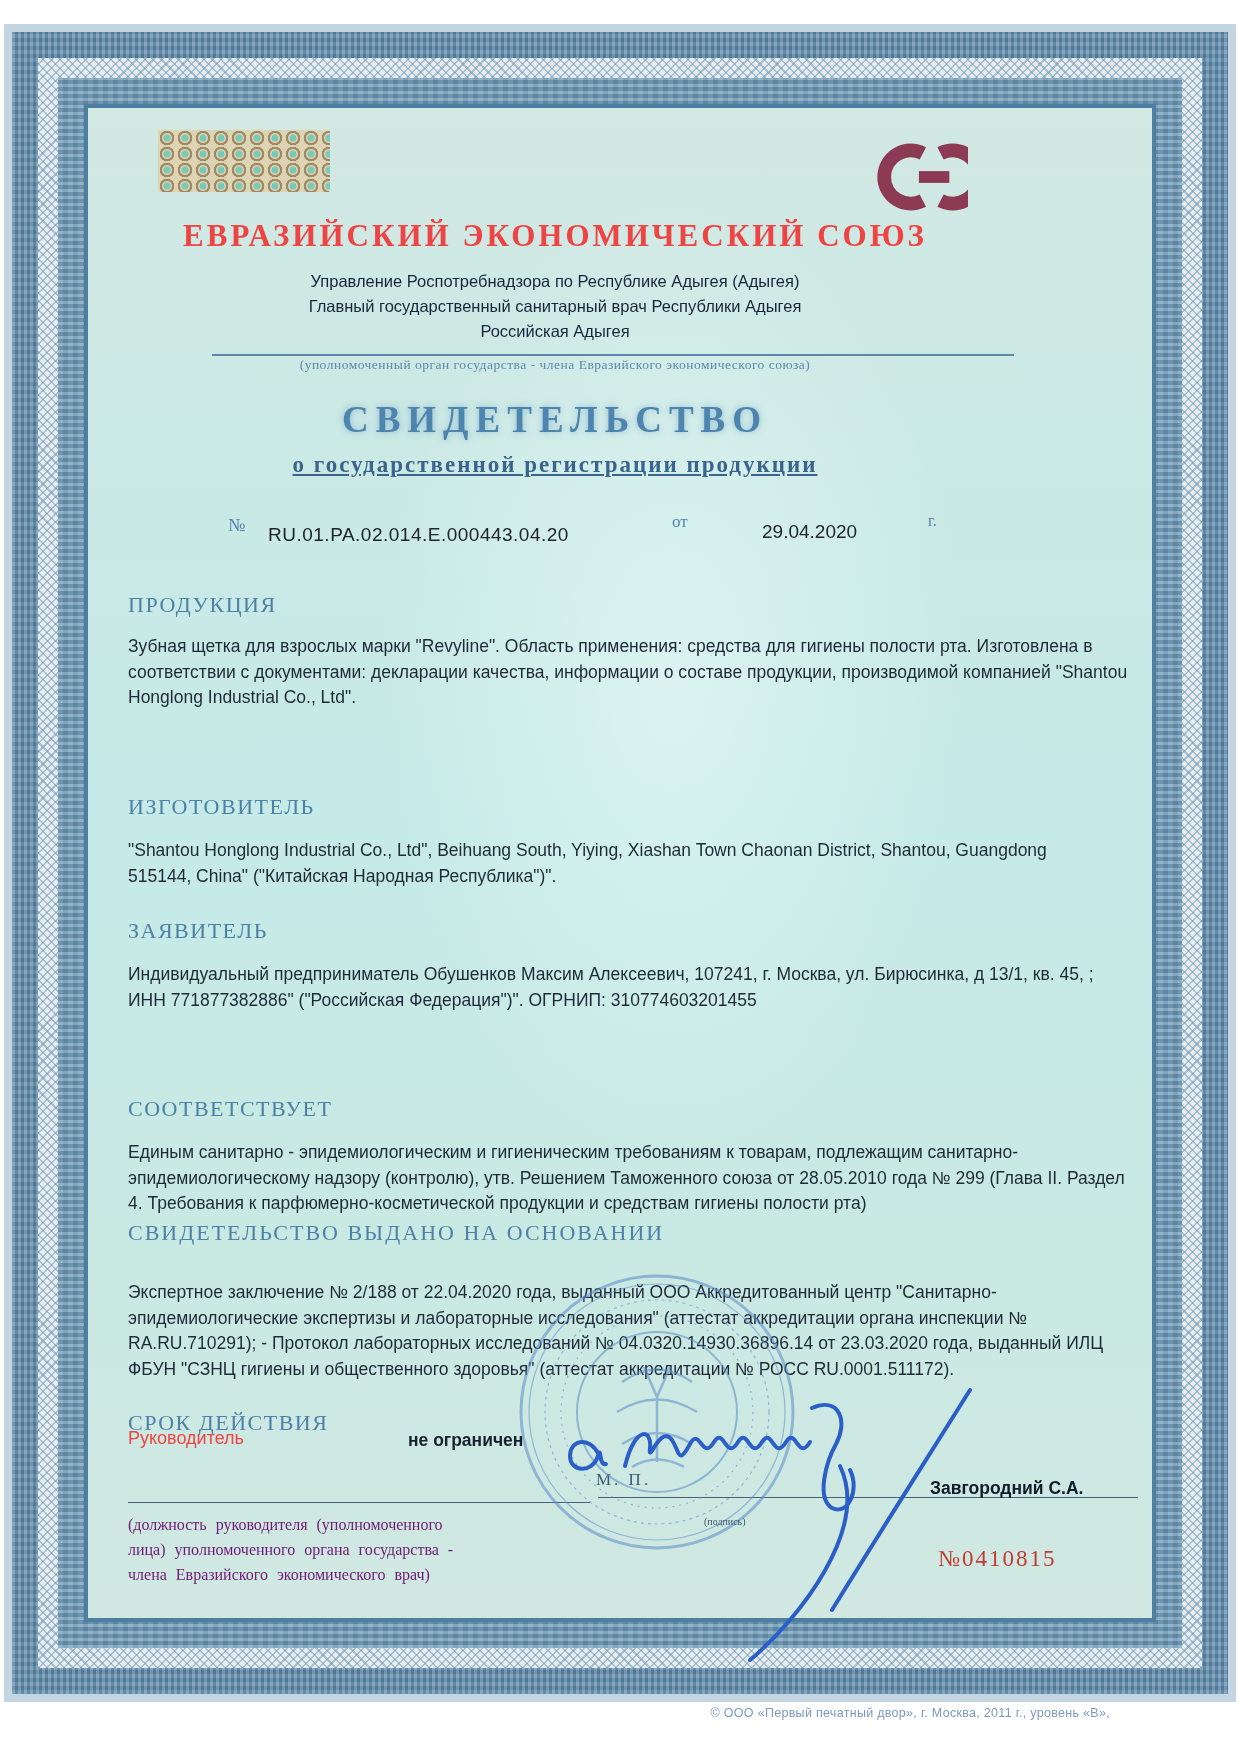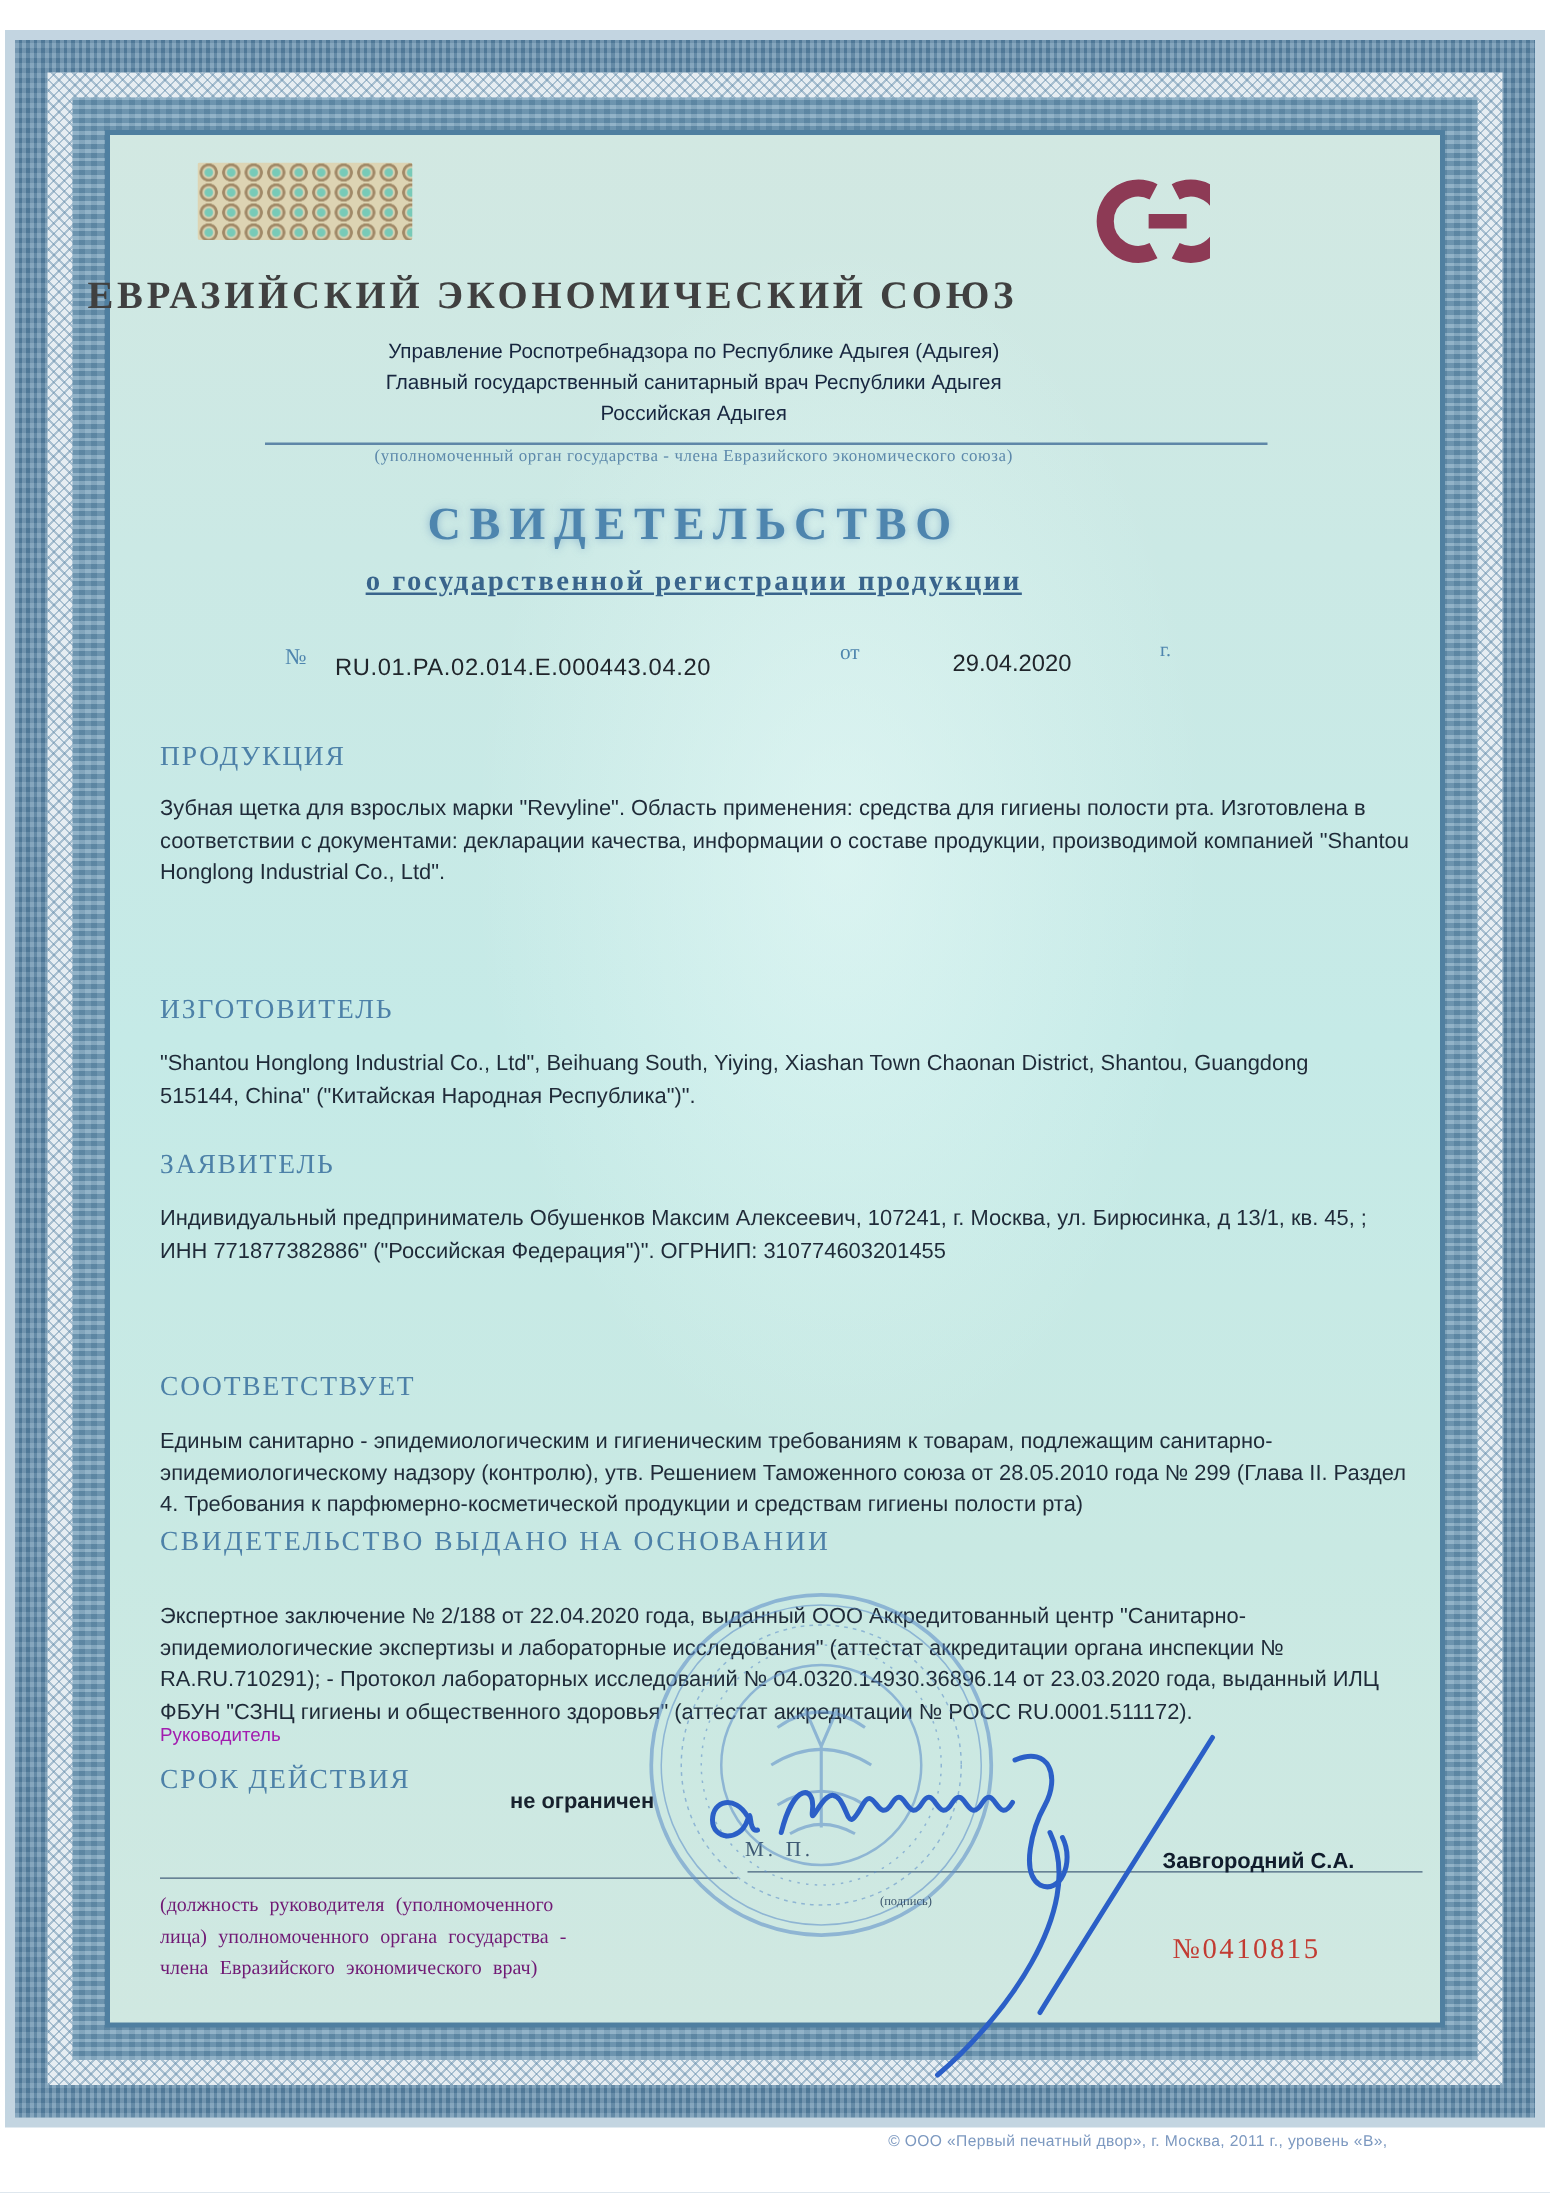--- a/index.html
+++ b/index.html
@@ -25,23 +25,23 @@
     background:linear-gradient(180deg,#d2e8e2 0%,#cbe9e5 22%,#c5eae7 48%,#c9e9e3 75%,#d0e8e1 100%);
     position:relative;
   }
   .paper::after{
     content:"";position:absolute;inset:0;
     background:radial-gradient(ellipse 420px 700px at 55% 38%,rgba(235,252,250,.55),rgba(235,252,250,0) 70%);
     pointer-events:none;
   }
   .abs{position:absolute;}
   .union-title{
-    left:70px;width:970px;top:218px;text-align:left;
+    left:70px;width:970px;top:218px;text-align:center;
     font-family:"Liberation Serif",serif;font-weight:bold;font-size:31px;
-    color:#404040;letter-spacing:3px;z-index:1;
+    color:#ef4444;letter-spacing:3px;z-index:1;
   }
   .auth-line{left:70px;width:970px;text-align:center;font-size:16.5px;color:#17263f;z-index:1;}
   .auth-rule{left:212px;width:802px;top:354px;border-top:2px solid #5f87a8;z-index:1;}
   .auth-note{
     left:70px;width:970px;top:357px;text-align:center;
     font-family:"Liberation Serif",serif;font-size:13.5px;color:#5d89ab;z-index:1;letter-spacing:.5px;
   }
   .doc-title{
     left:70px;width:970px;top:398px;text-align:center;
     font-family:"Liberation Serif",serif;font-weight:bold;font-size:37px;
@@ -59,21 +59,21 @@
   .date-value{left:762px;top:521px;font-size:19px;color:#20252b;z-index:1;}
   .year-label{left:928px;top:512px;font-family:"Liberation Serif",serif;font-size:16px;color:#4e85ae;z-index:1;}
   .sec-heading{
     font-family:"Liberation Serif",serif;font-size:22px;color:#4d81a8;
     letter-spacing:1.5px;z-index:1;left:128px;
   }
   .body-text{
     left:128px;width:1005px;font-size:17.5px;line-height:25.5px;color:#1f2a38;z-index:1;
   }
   .validity-value{left:408px;top:1430px;font-size:17.5px;font-weight:bold;color:#18222e;z-index:3;}
-  .role-label{left:128px;top:1380px;font-size:15px;color:#a21caf;z-index:3;}
+  .role-label{left:128px;top:1428px;font-size:18px;color:#ef4444;z-index:3;}
   .seal-mark{left:596px;top:1470px;font-family:"Liberation Serif",serif;font-size:17px;letter-spacing:3px;color:#3e5a74;z-index:1;}
   .sign-caption{left:704px;top:1492px;font-family:"Liberation Serif",serif;font-size:10px;color:#3c566e;z-index:3;margin-top:24px;}
   .signer-name{left:930px;top:1478px;font-size:17.5px;font-weight:bold;color:#101c2c;z-index:3;}
   .sig-line-left{left:128px;top:1502px;width:462px;border-top:1.5px solid #46617c;z-index:1;}
   .sig-line-right{left:598px;top:1497px;width:540px;border-top:1.5px solid #46617c;z-index:1;}
   .role-note{
     left:128px;width:440px;top:1512px;font-family:"Liberation Serif",serif;
     font-size:16px;line-height:25px;color:#701a75;word-spacing:5px;z-index:3;
   }
   .serial{

